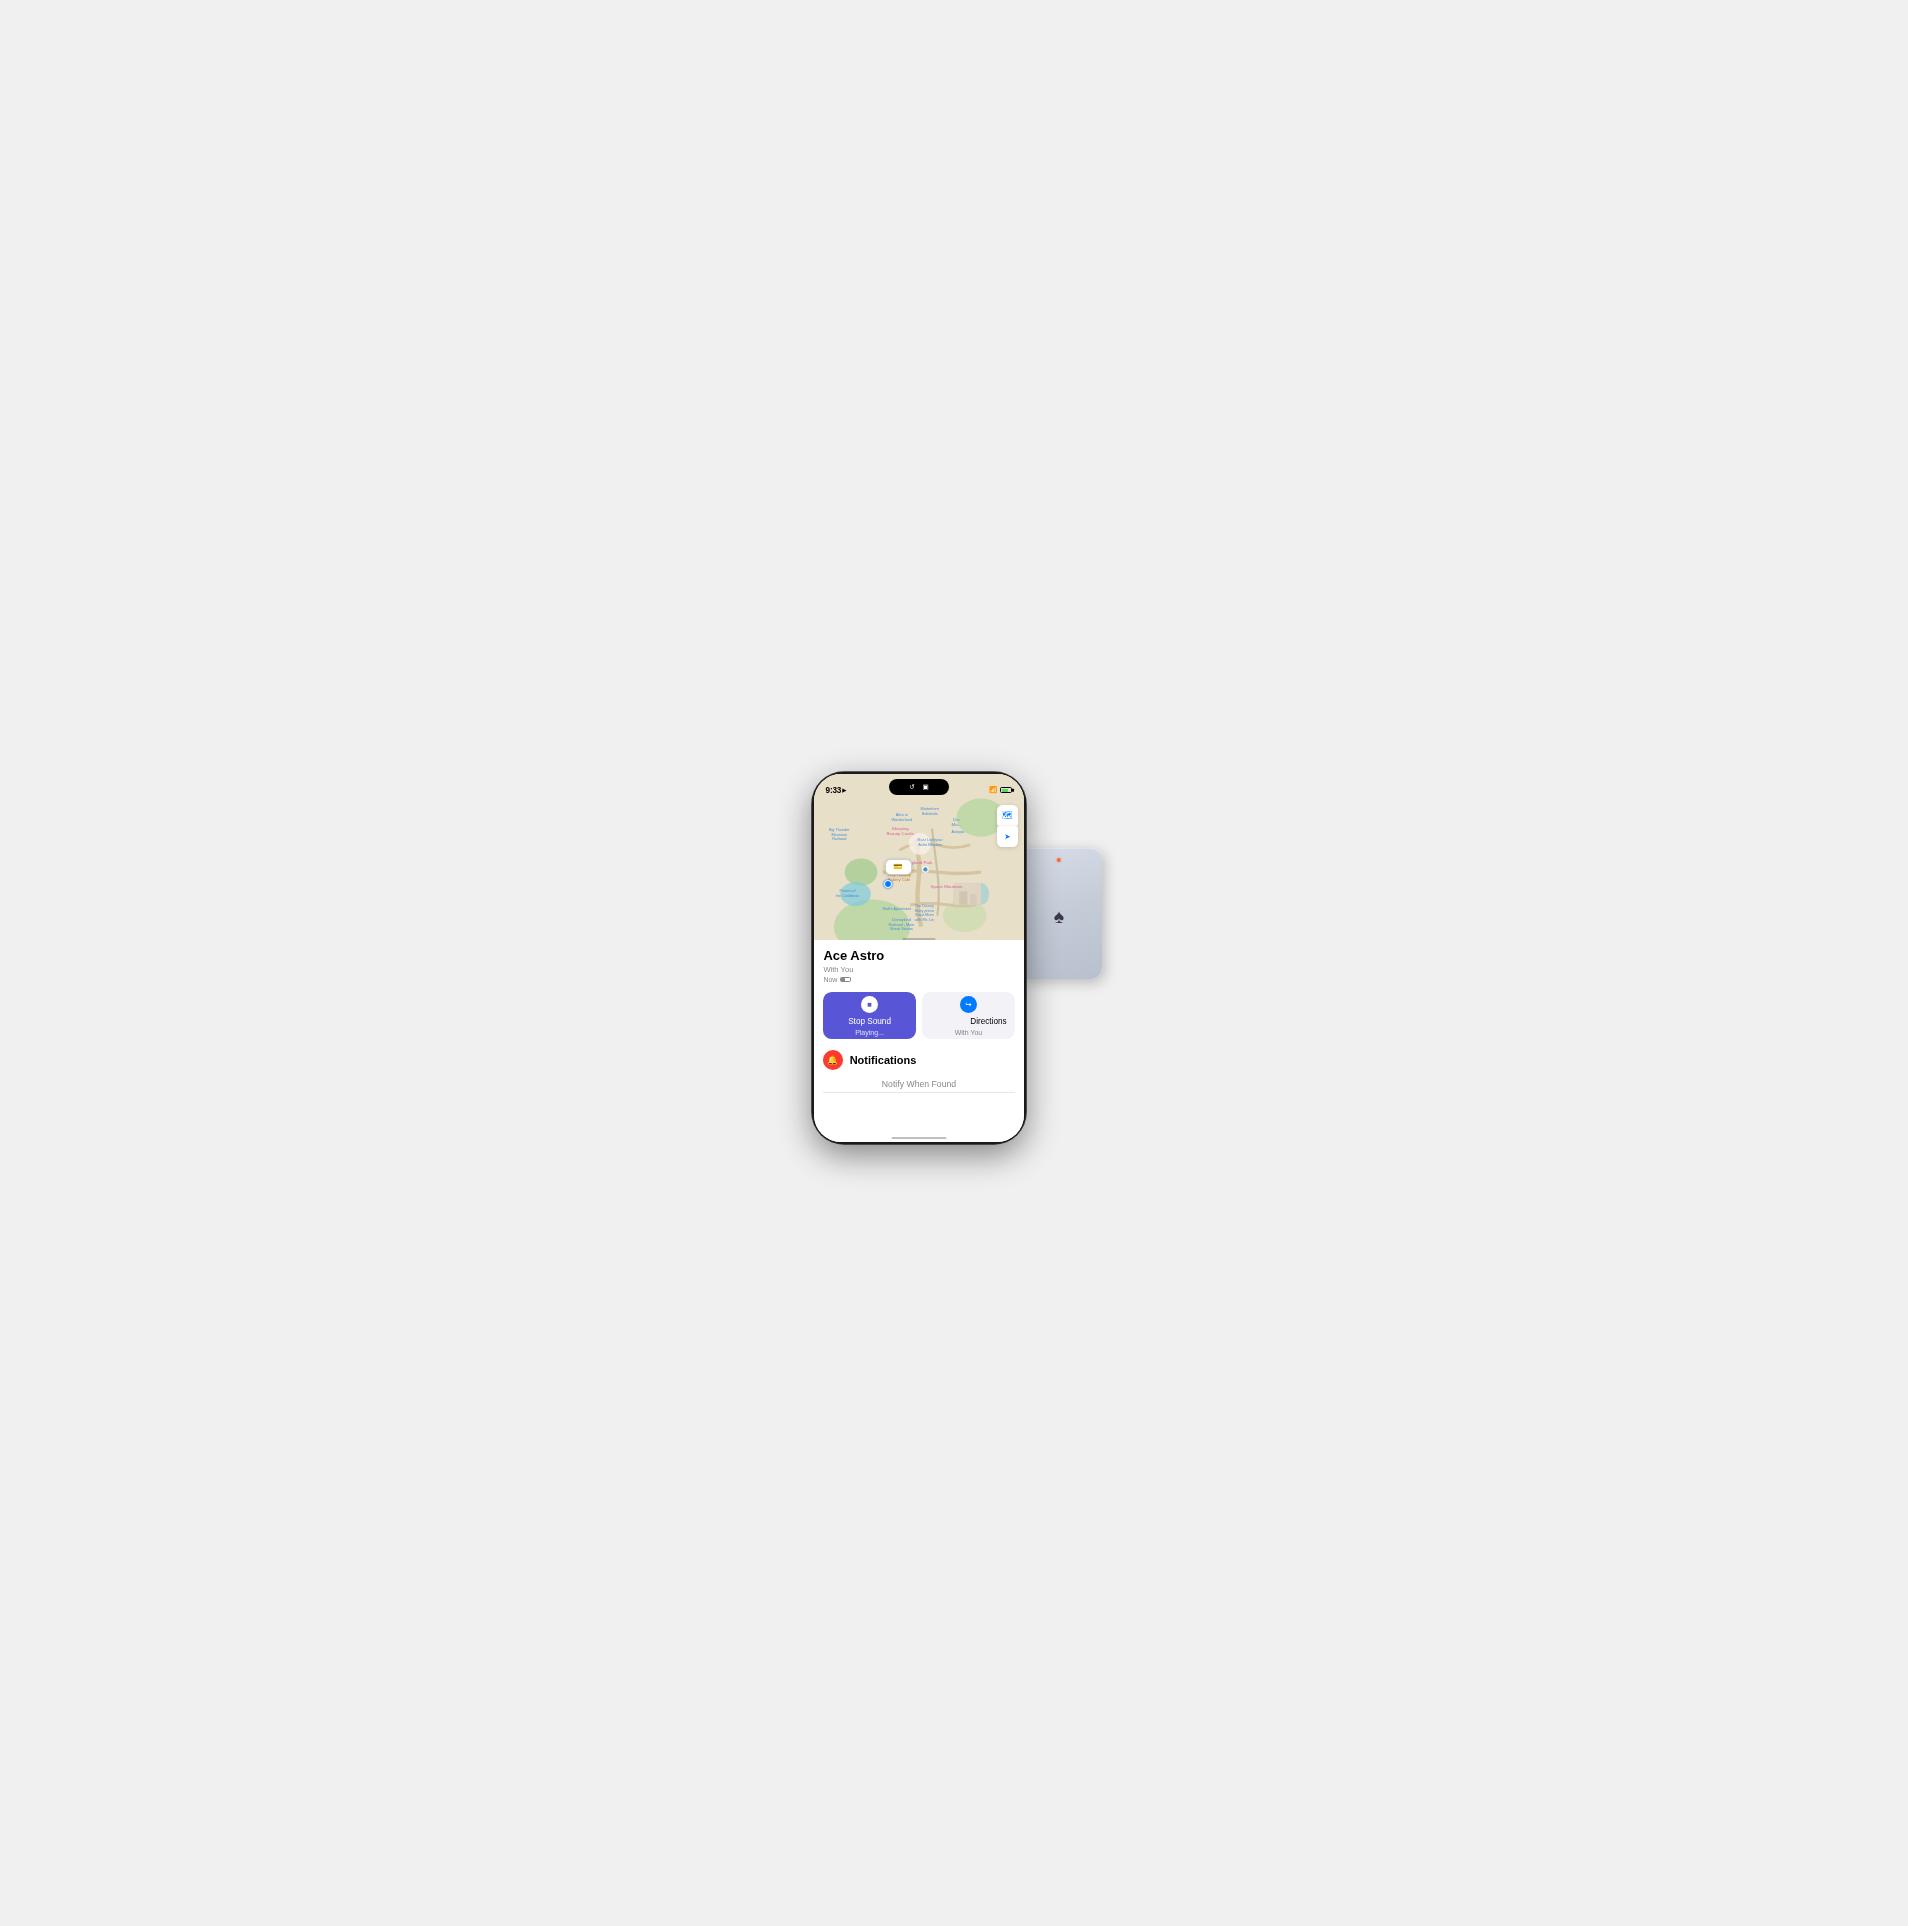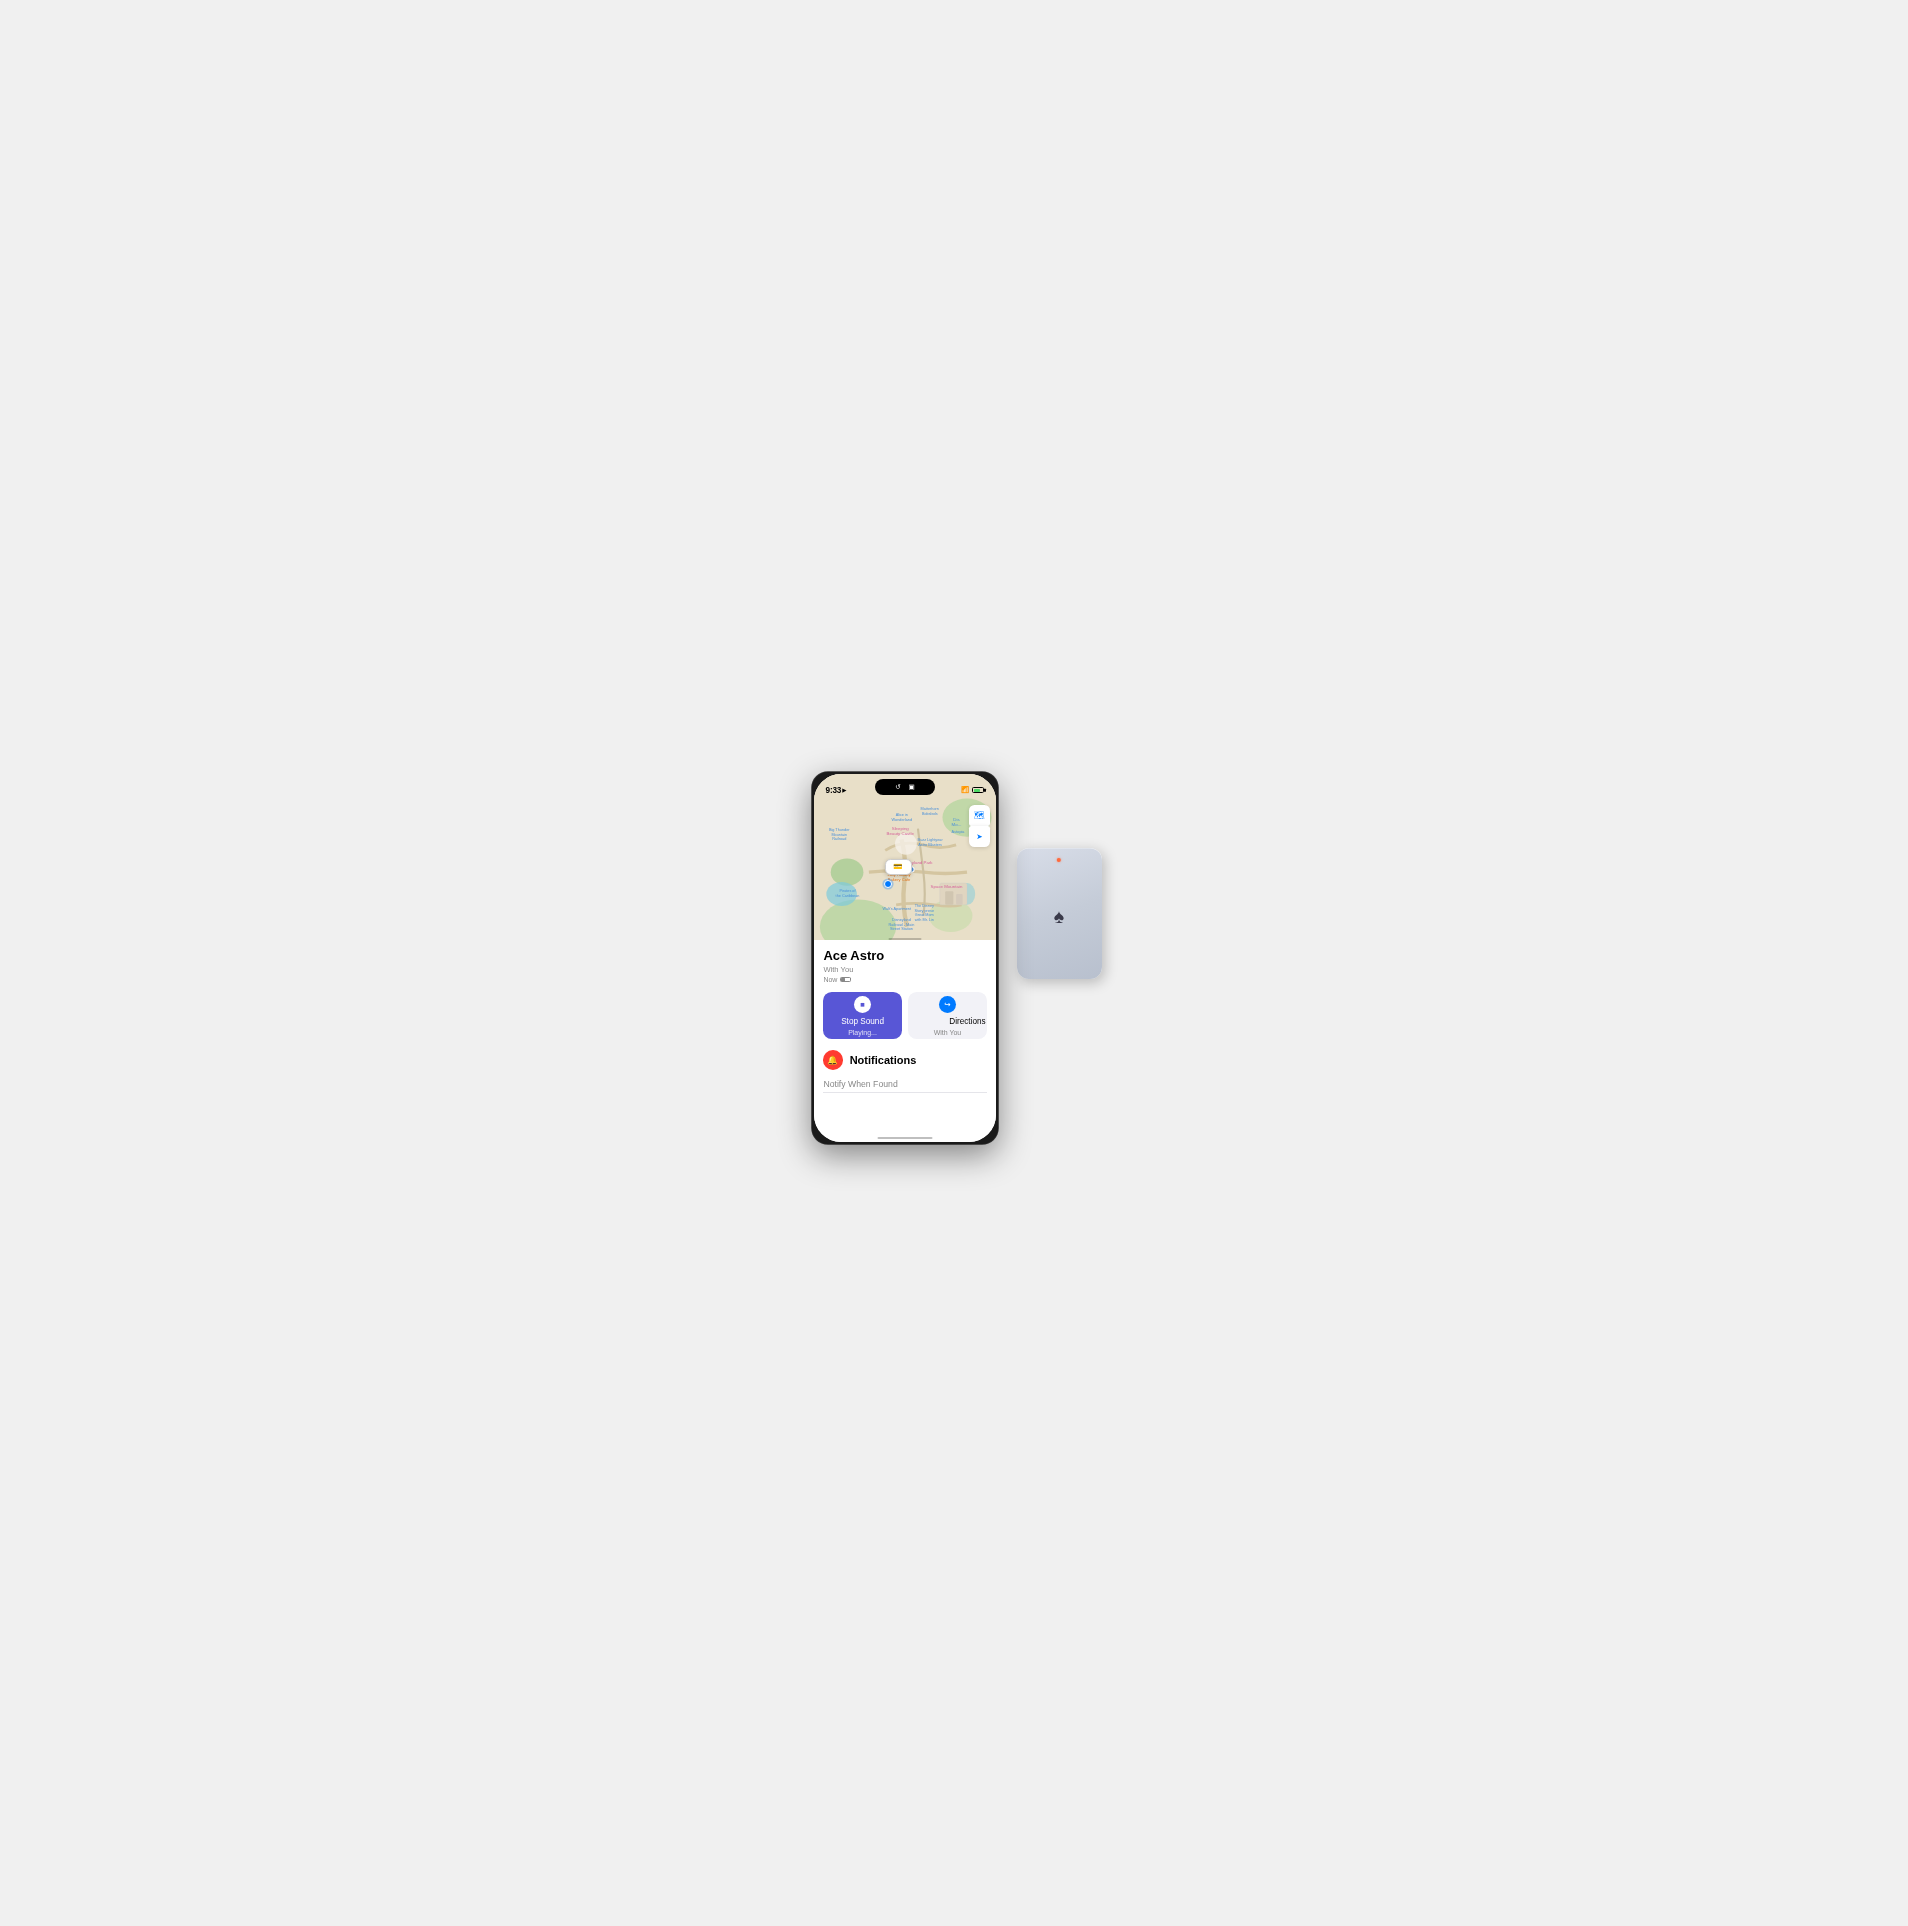--- a/index.html
+++ b/index.html
@@ -52,24 +52,24 @@
       font-size: 19.7px;
       color: #3a3a4a;
       margin-top: 5.5px;
     }
 
     
     .iphone {
       position: absolute;
       left: 0;
       top: 0;
-      width: 186px;
+      width: 214px;
       height: 372px;
       background: #1a1a1a;
-      border-radius: 16px;
+      border-radius: 32px;
       box-shadow: 0 11px 33px rgba(0,0,0,0.45), 0 0 0 0.8px #3a3a3a;
       overflow: hidden;
       z-index: 2;
     }
 
     
     .iphone::before {
       content: '';
       position: absolute;
       left: -2.2px;
@@ -427,21 +427,21 @@
       font-size: 11px;
       font-weight: 600;
       color: #000;
     }
 
     
     .notify-row {
       margin-top: 8.7px;
       display: flex;
       align-items: center;
-      justify-content: flex-start;
+      justify-content: center;
       padding-bottom: 3.3px;
       border-bottom: 0.5px solid #e5e5ea;
     }
 
     .notify-row-label {
       font-size: 8.7px;
       color: #888;
     }
 
     .bottom-home-indicator {

